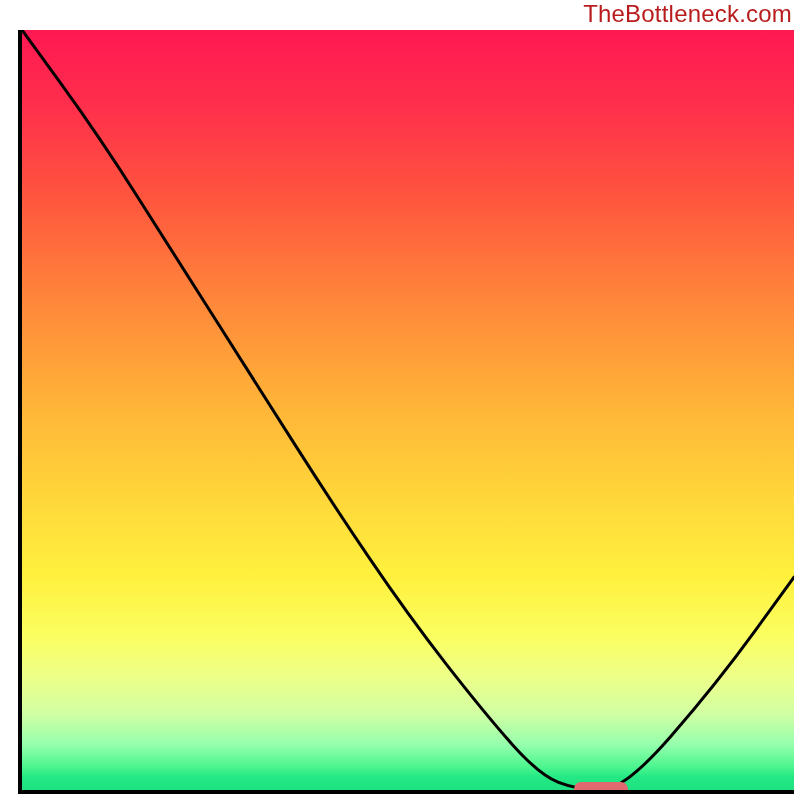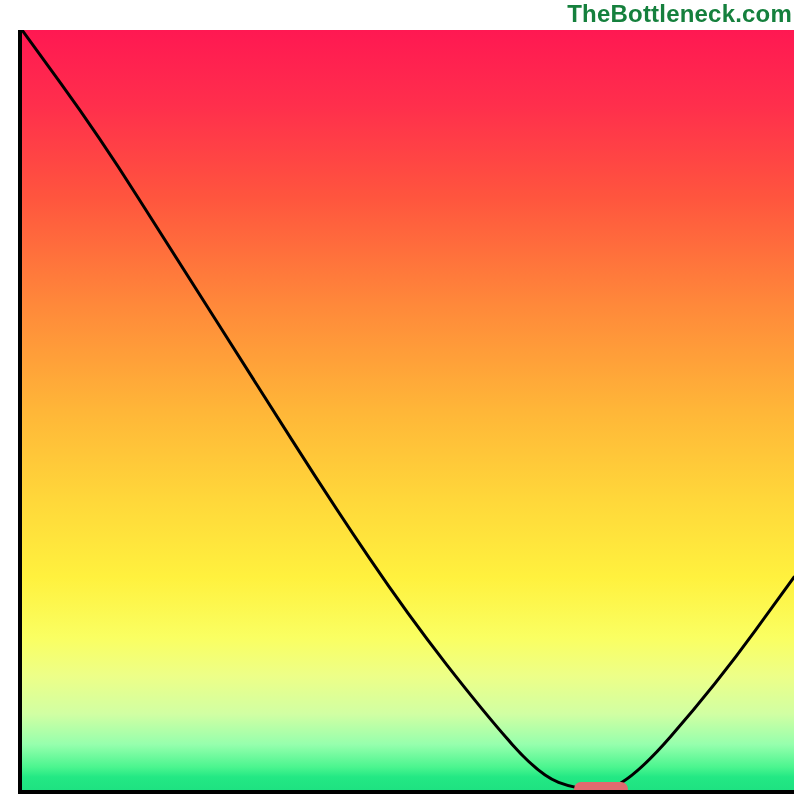--- a/index.html
+++ b/index.html
@@ -13,22 +13,22 @@
   .wrap {
     position: relative;
     width: 800px;
     height: 800px;
   }
   .watermark {
     position: absolute;
     top: 0;
     right: 8px;
     font-size: 24px;
-    font-weight: bold;
-    color: #15803d;
+    font-weight: normal;
+    color: #b91c1c;
     letter-spacing: 0.2px;
   }
   .plot {
     position: absolute;
     left: 18px;
     top: 30px;
     width: 772px;
     height: 760px;
     border-left: 4px solid #000;
     border-bottom: 4px solid #000;

